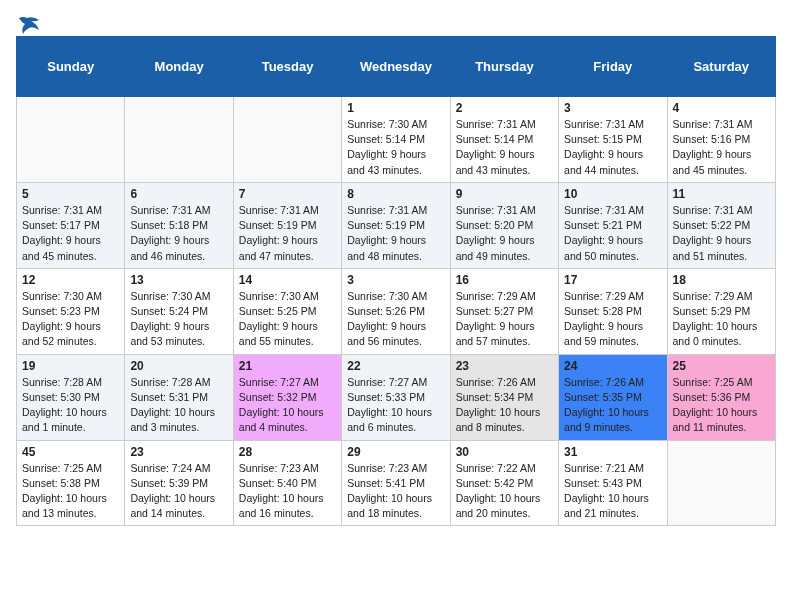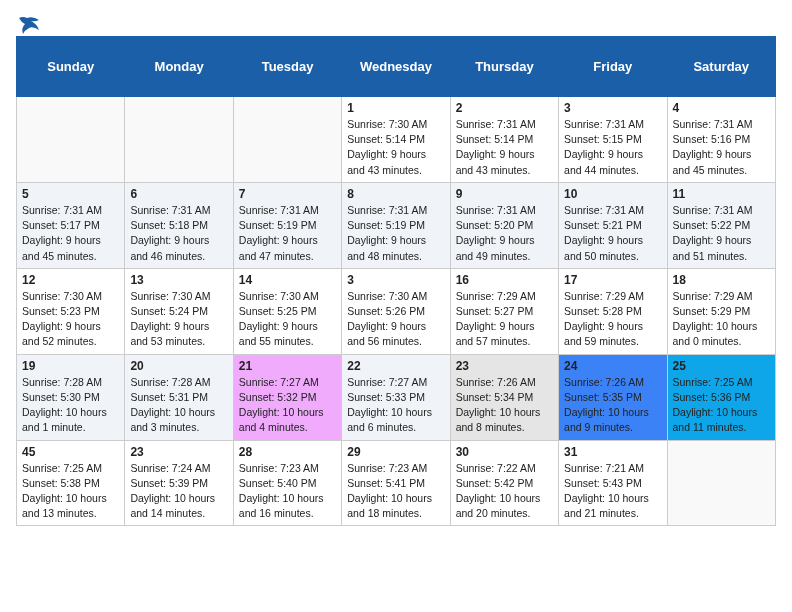--- a/index.html
+++ b/index.html
@@ -281,21 +281,21 @@
 Daylight: 10 hours
 and 8 minutes.</div>
           </td>
           <td style="background: #3b82f6;">
             <div class="day-number">24</div>
             <div class="day-info" style="white-space: pre-line;">Sunrise: 7:26 AM
 Sunset: 5:35 PM
 Daylight: 10 hours
 and 9 minutes.</div>
           </td>
-          <td style="background: #0ea5e9;">
+          <td style="background: #f9a8d4;">
             <div class="day-number">25</div>
             <div class="day-info" style="white-space: pre-line;">Sunrise: 7:25 AM
 Sunset: 5:36 PM
 Daylight: 10 hours
 and 11 minutes.</div>
           </td>
         </tr>
         <tr>
           <td>
             <div class="day-number">45</div>

